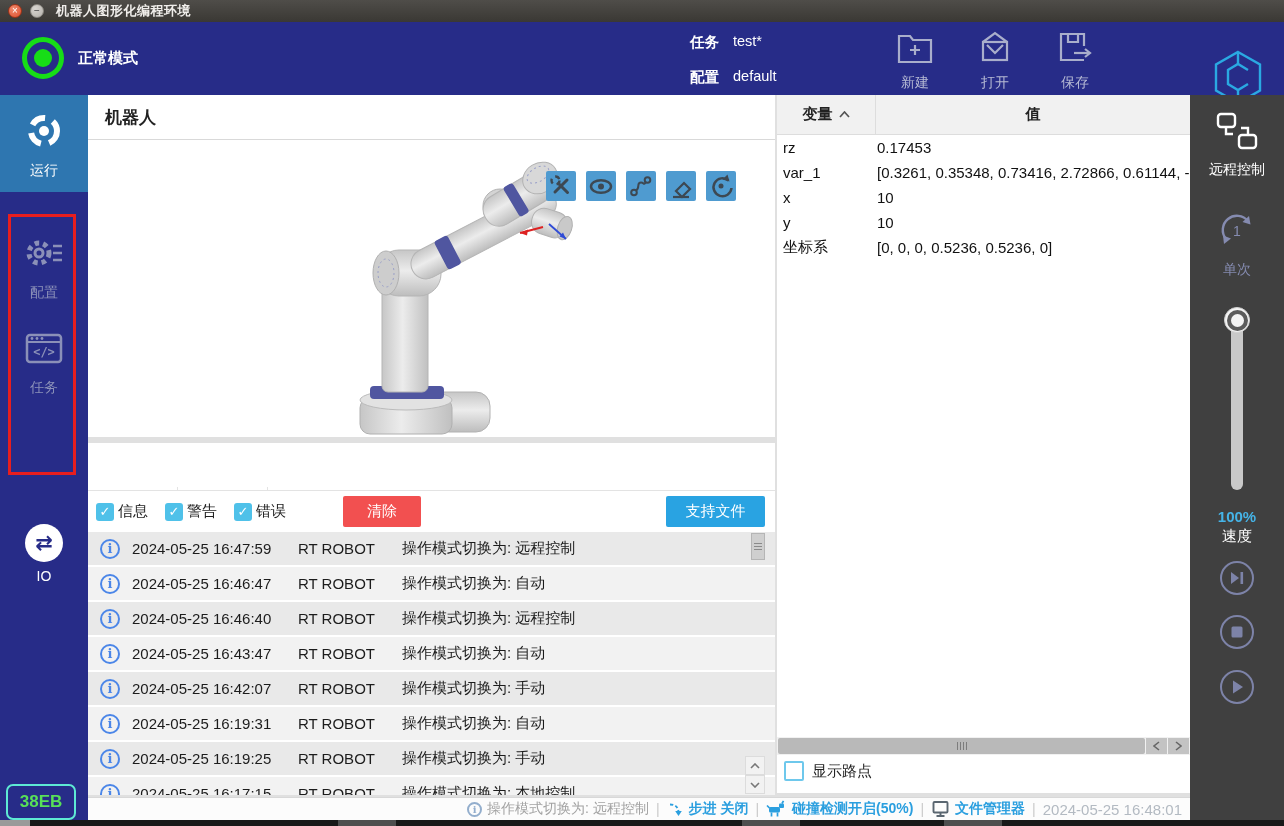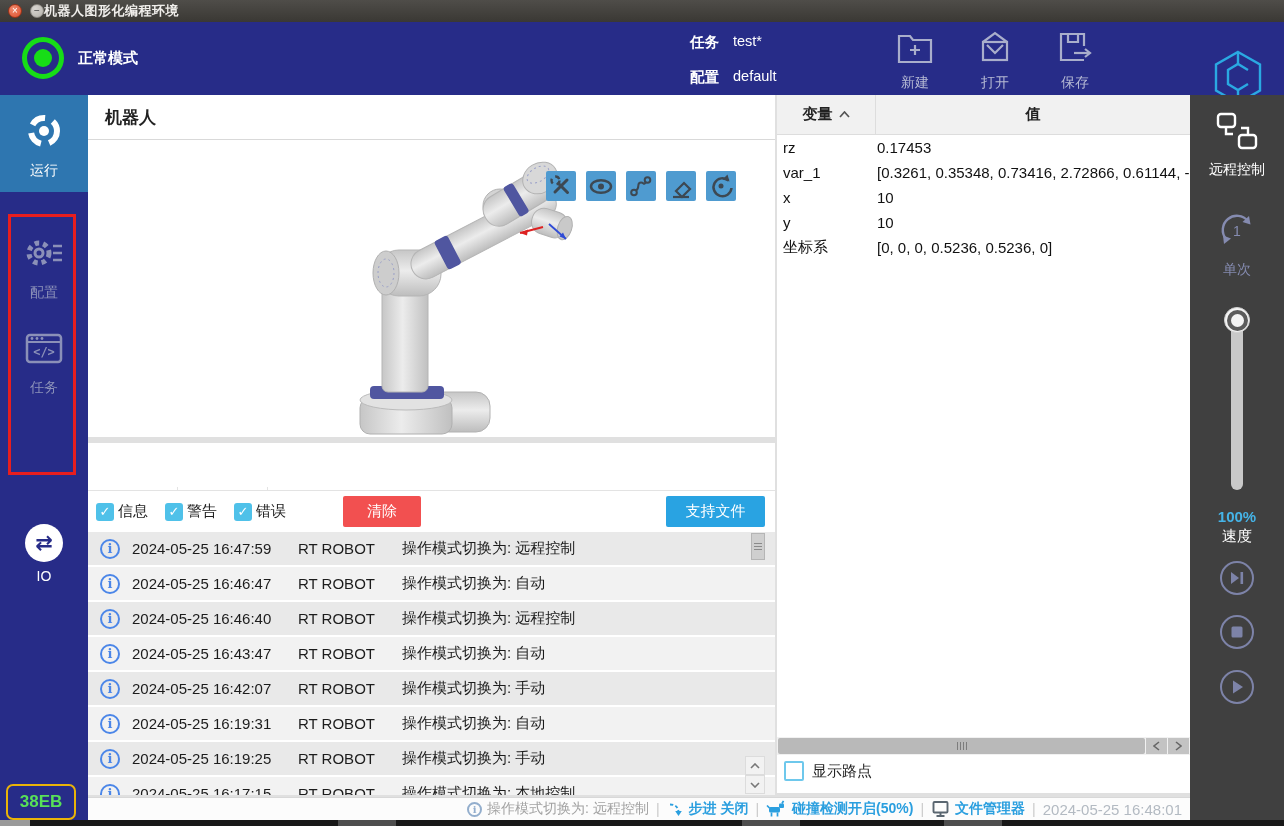--- a/index.html
+++ b/index.html
@@ -6,21 +6,21 @@
   body { font-family:"Liberation Sans","DejaVu Sans",sans-serif; background:#555; }
   #app { position:relative; width:1284px; height:826px; background:#e0e0e0; overflow:hidden; }
 
   
   .titlebar { position:absolute; left:0; top:0; width:1284px; height:22px;
     background:linear-gradient(#4f4d49,#3a3834); display:flex; align-items:center; }
   .winbtn { width:14px; height:14px; border-radius:50%; margin-left:8px;
     display:flex; align-items:center; justify-content:center; font-size:10px; line-height:1; }
   .winbtn.close { background:radial-gradient(circle at 35% 30%,#f08a6d,#dd4f2e); border:1px solid #9c3318; color:#fff; }
   .winbtn.min { background:radial-gradient(circle at 35% 30%,#d8d5d0,#b4b1ab); border:1px solid #8a8780; color:#444; }
-  .wintitle { color:#efedea; font-weight:bold; font-size:13px; letter-spacing:.5px; }
+  .wintitle { color:#efedea; font-weight:bold; font-size:13px; margin-left:12px; letter-spacing:.5px; }
 
   
   .header { position:absolute; left:0; top:22px; width:1284px; height:73px; background:#272c88; }
   .mode { position:absolute; left:22px; top:15px; width:42px; height:42px; border-radius:50%;
     border:5px solid #17dd17; display:flex; align-items:center; justify-content:center; }
   .mode-dot { width:18px; height:18px; border-radius:50%; background:#17dd17; }
   .mode-label { position:absolute; left:78px; top:27px; color:#fff; font-weight:bold; font-size:15px; }
   .hd-kv { position:absolute; left:690px; color:#fff; font-size:14.5px; display:flex; gap:14px; }
   .hd-kv .k { font-weight:bold; }
   .hd-kv.r1 { top:11px; } .hd-kv.r2 { top:46px; }
@@ -35,21 +35,21 @@
   .nav-item.active { background:#2e76b0; color:#fff; }
   .nav-run { position:absolute; top:0; }
   .nav-cfg { position:absolute; top:122px; }
   .nav-task { position:absolute; top:217px; }
   .nav-op { position:absolute; top:312px; }
   .nav-io { position:absolute; top:415px; color:#fff; }
   .io-circle { width:38px; height:38px; border-radius:50%; background:#fff; color:#272c88;
     display:flex; align-items:center; justify-content:center; font-size:21px; font-weight:bold; }
   .red-box { position:absolute; left:8px; top:119px; width:68px; height:261px; border:3px solid #e television;
     border:3px solid #e81e1e; pointer-events:none; }
-  .badge-38eb { position:absolute; left:6px; top:689px; width:70px; height:36px; border:2px solid #eab308;
+  .badge-38eb { position:absolute; left:6px; top:689px; width:70px; height:36px; border:2px solid #5eead4;
     border-radius:7px; color:#58e058; font-size:17px; font-weight:bold; display:flex; align-items:center; justify-content:center; }
 
   
   .robot-title { position:absolute; left:88px; top:95px; width:687px; height:45px; background:#fff;
     border-bottom:1px solid #d9d9d9; display:flex; align-items:center; }
   .robot-title span { font-size:17px; font-weight:bold; color:#222; margin-left:17px; }
   .viewport { position:absolute; left:88px; top:140px; width:687px; height:297px; background:#fff; }
   .vtool { position:absolute; top:31px; width:30px; height:30px; background:#4f9bd0; border-radius:2px;
     display:flex; align-items:center; justify-content:center; cursor:pointer; }
   .zoomctl { position:absolute; left:695px; top:80px; width:56px; height:215px; }

